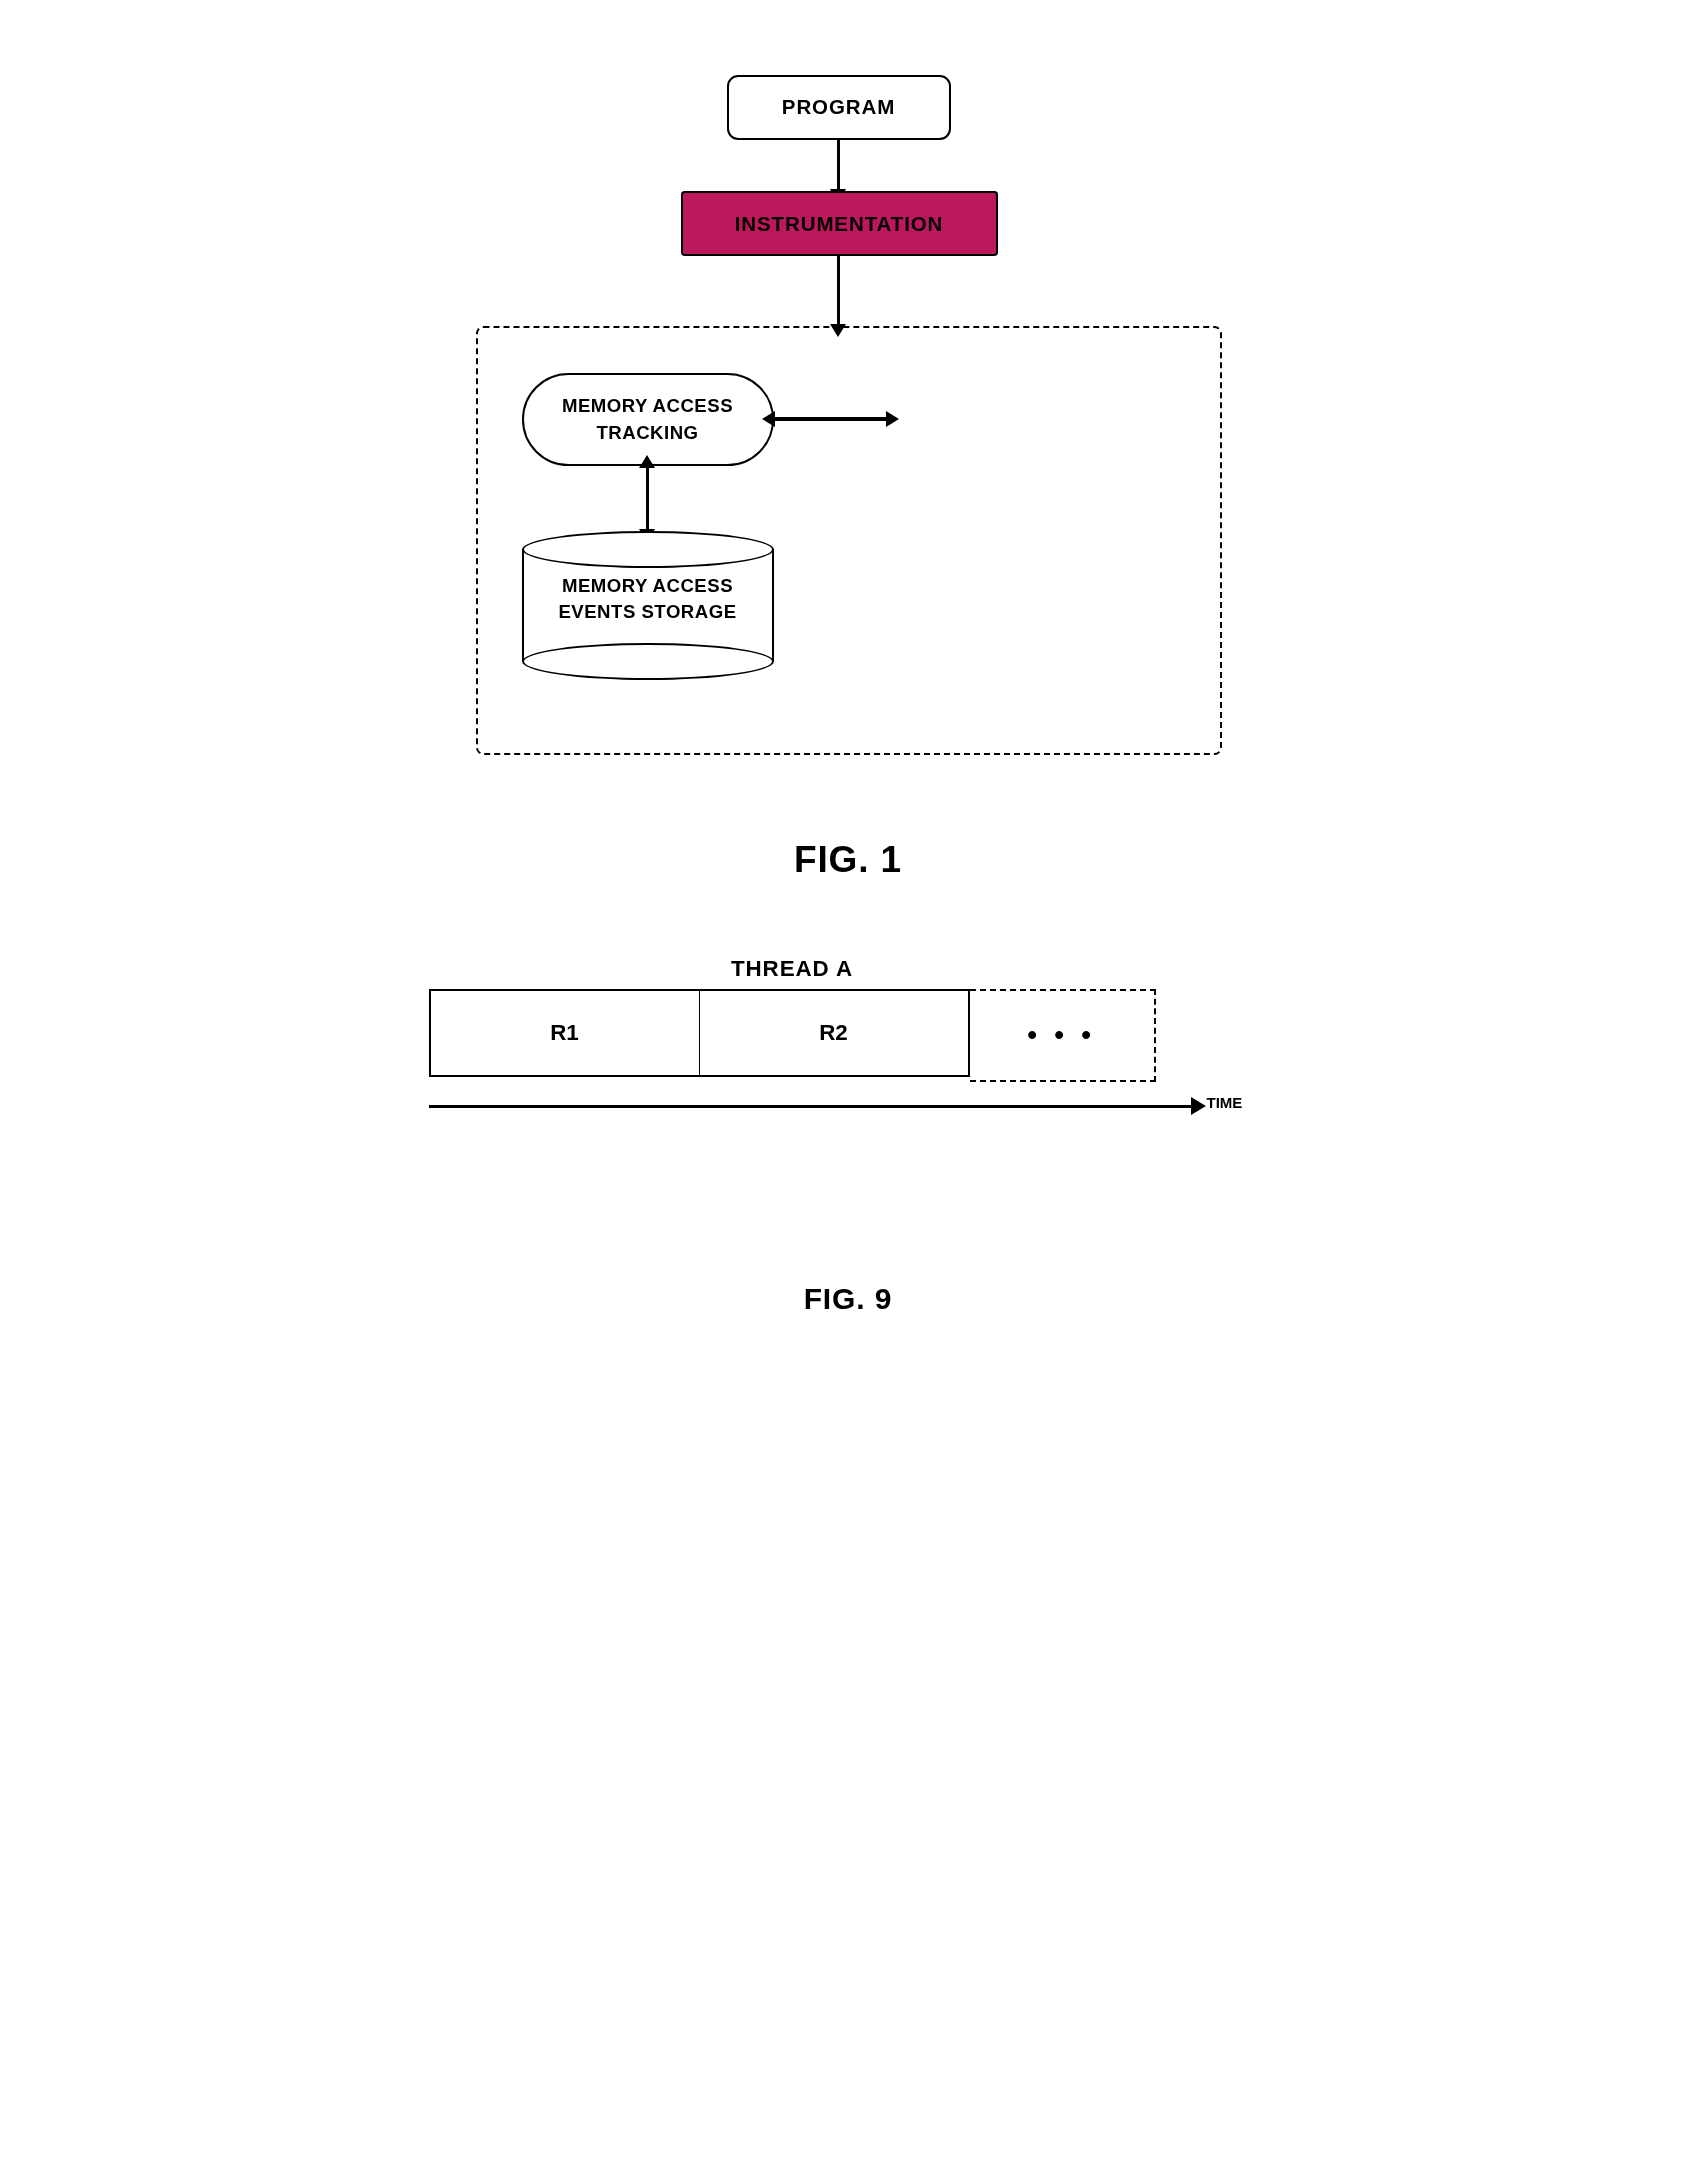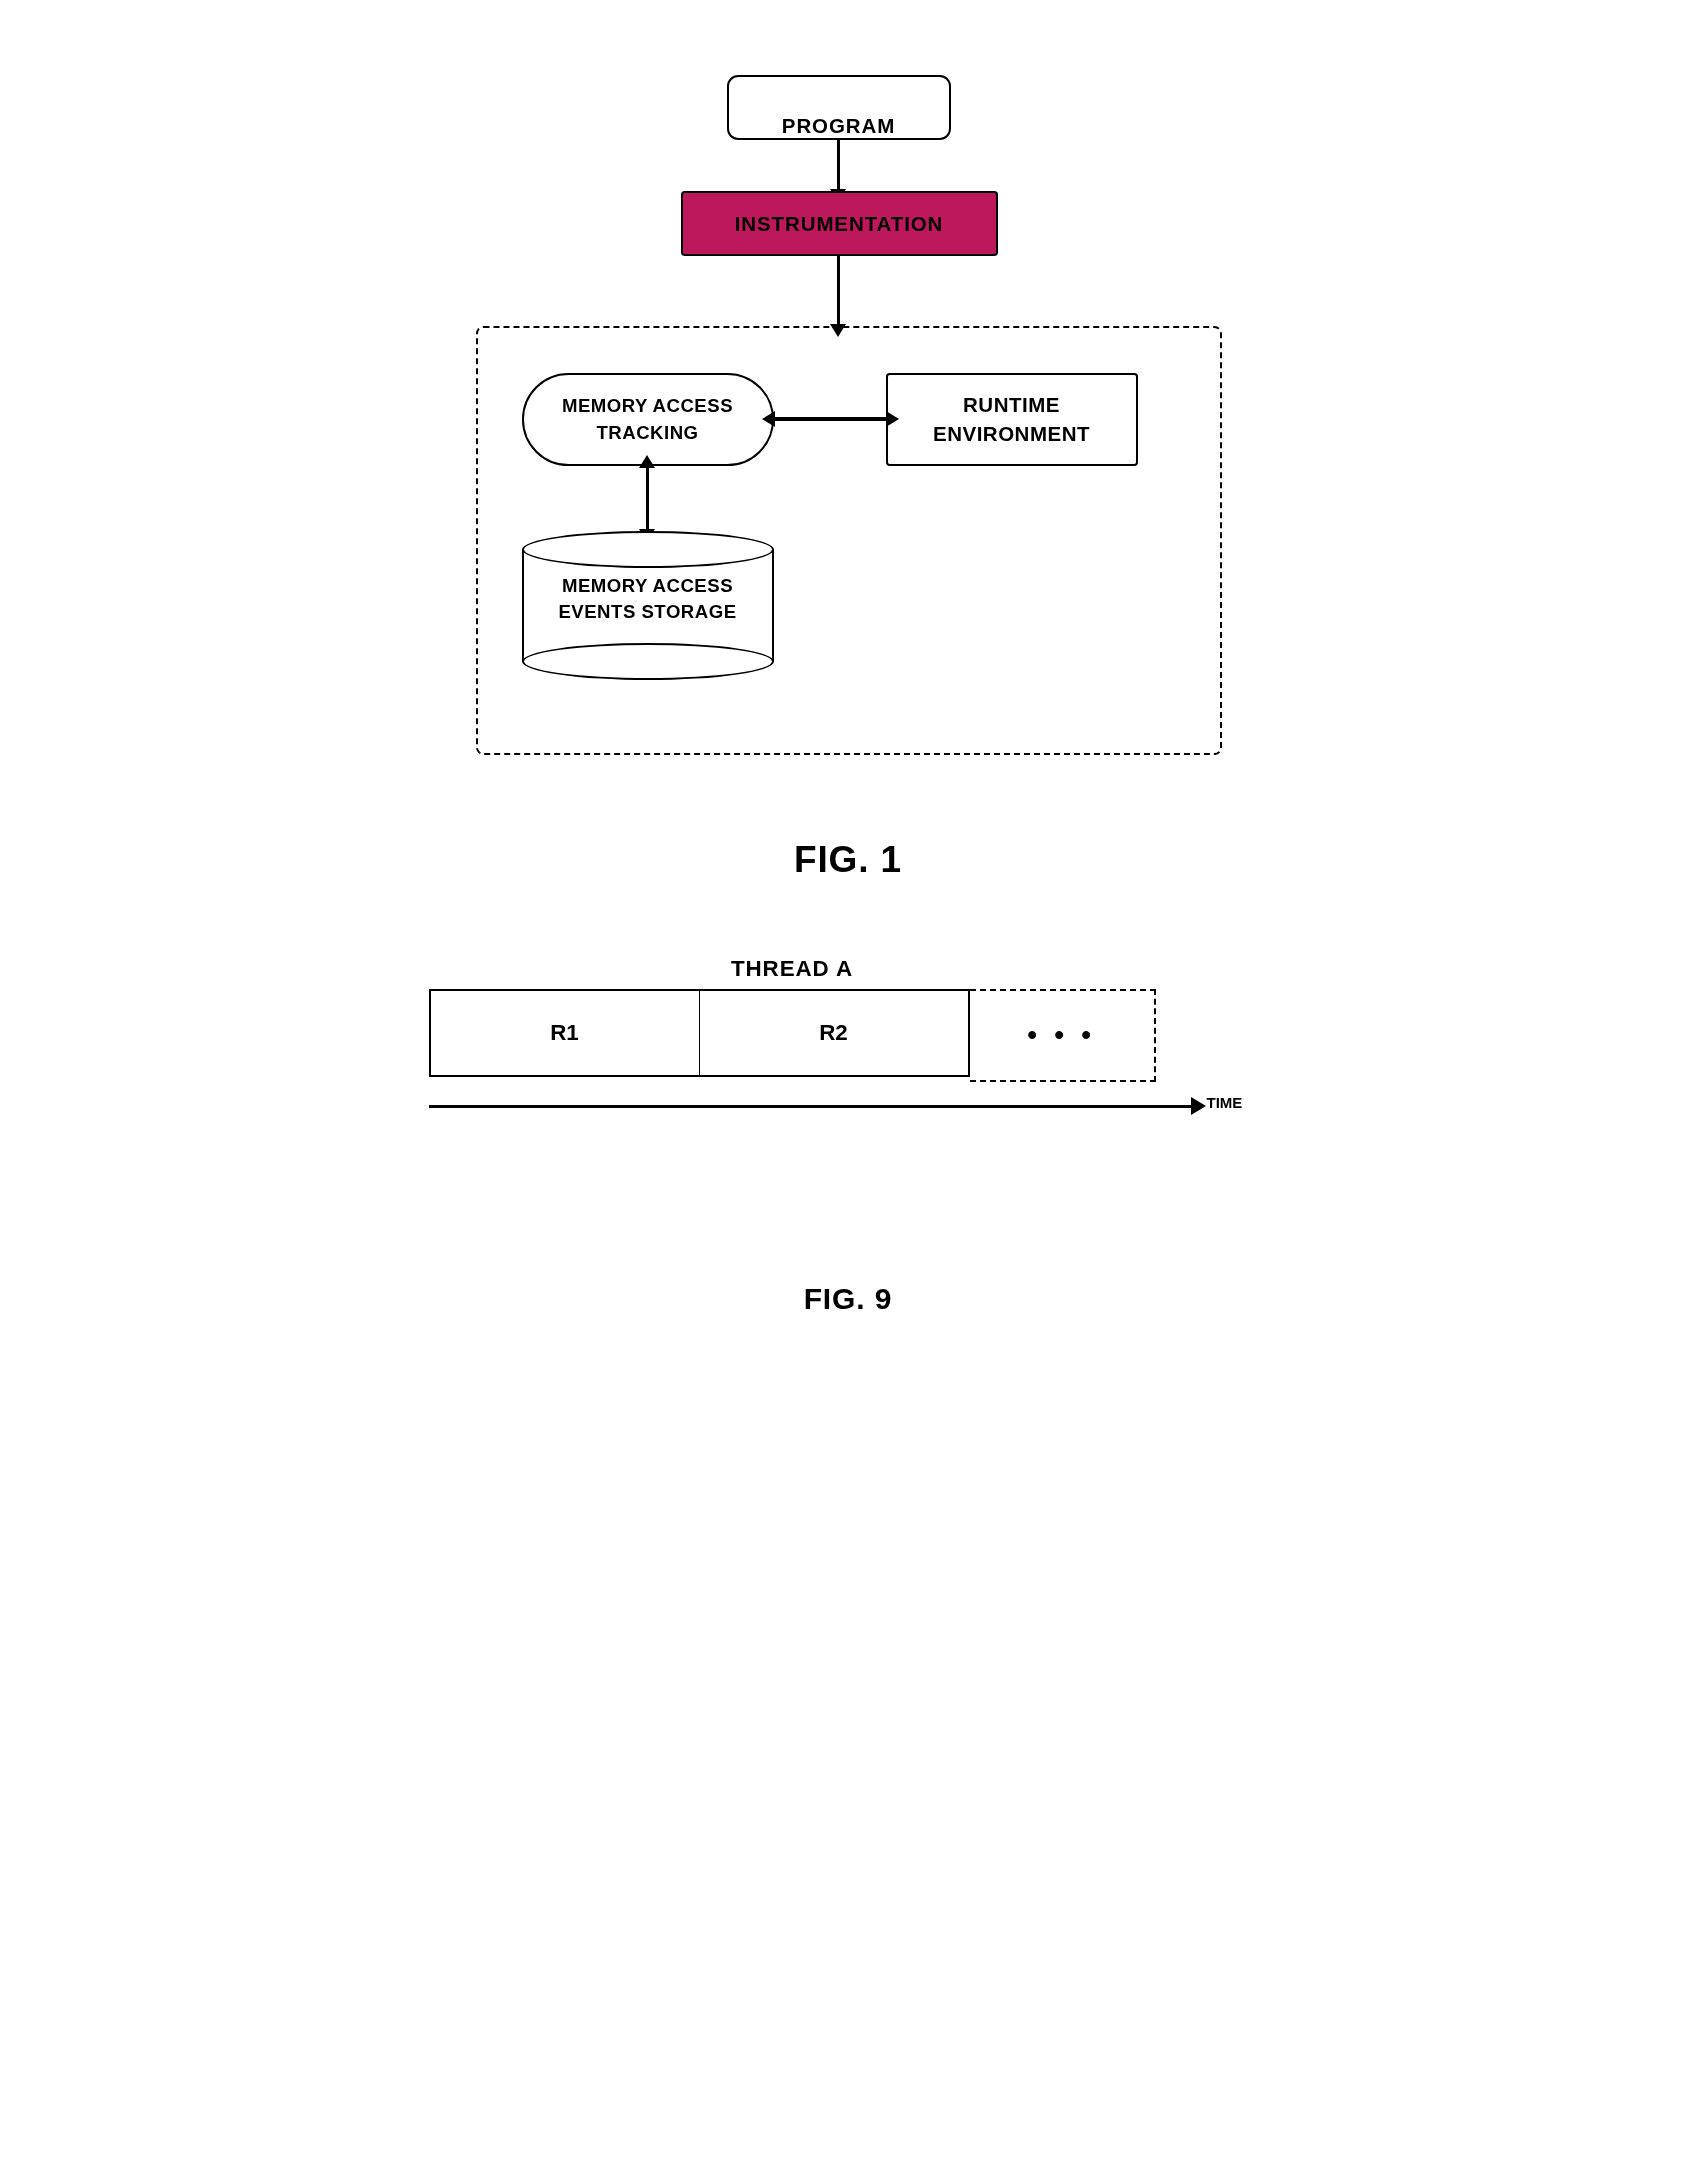--- a/index.html
+++ b/index.html
@@ -45,21 +45,21 @@
     
     .program-box {
       position: absolute;
       top: 18.6px;
       left: 298px;
       width: 224px;
       height: 65px;
       border: 2.8px solid #000;
       border-radius: 11.2px;
       display: flex;
-      align-items: flex-end;
+      align-items: center;
       justify-content: center;
       background: #fff;
     }
 
     .program-box span {
       font-size: 20.5px;
       font-weight: bold;
       letter-spacing: 0.9px;
     }
 
@@ -411,23 +411,20 @@
       </div>
 
       <div class="arrow-v2"></div>
 
       <div class="dashed-box"></div>
 
       <div class="memory-tracking-box">
         <span>MEMORY ACCESS<br>TRACKING</span>
       </div>
 
-      <div class="runtime-box">
-        <span>RUNTIME<br>ENVIRONMENT</span>
-      </div>
 
       <div class="arrow-h1"></div>
 
       <div class="arrow-v3"></div>
 
       <div class="storage-cylinder">
         <div class="cylinder-top"></div>
         <div class="cylinder-body"></div>
         <div class="cylinder-bottom"></div>
       </div>

